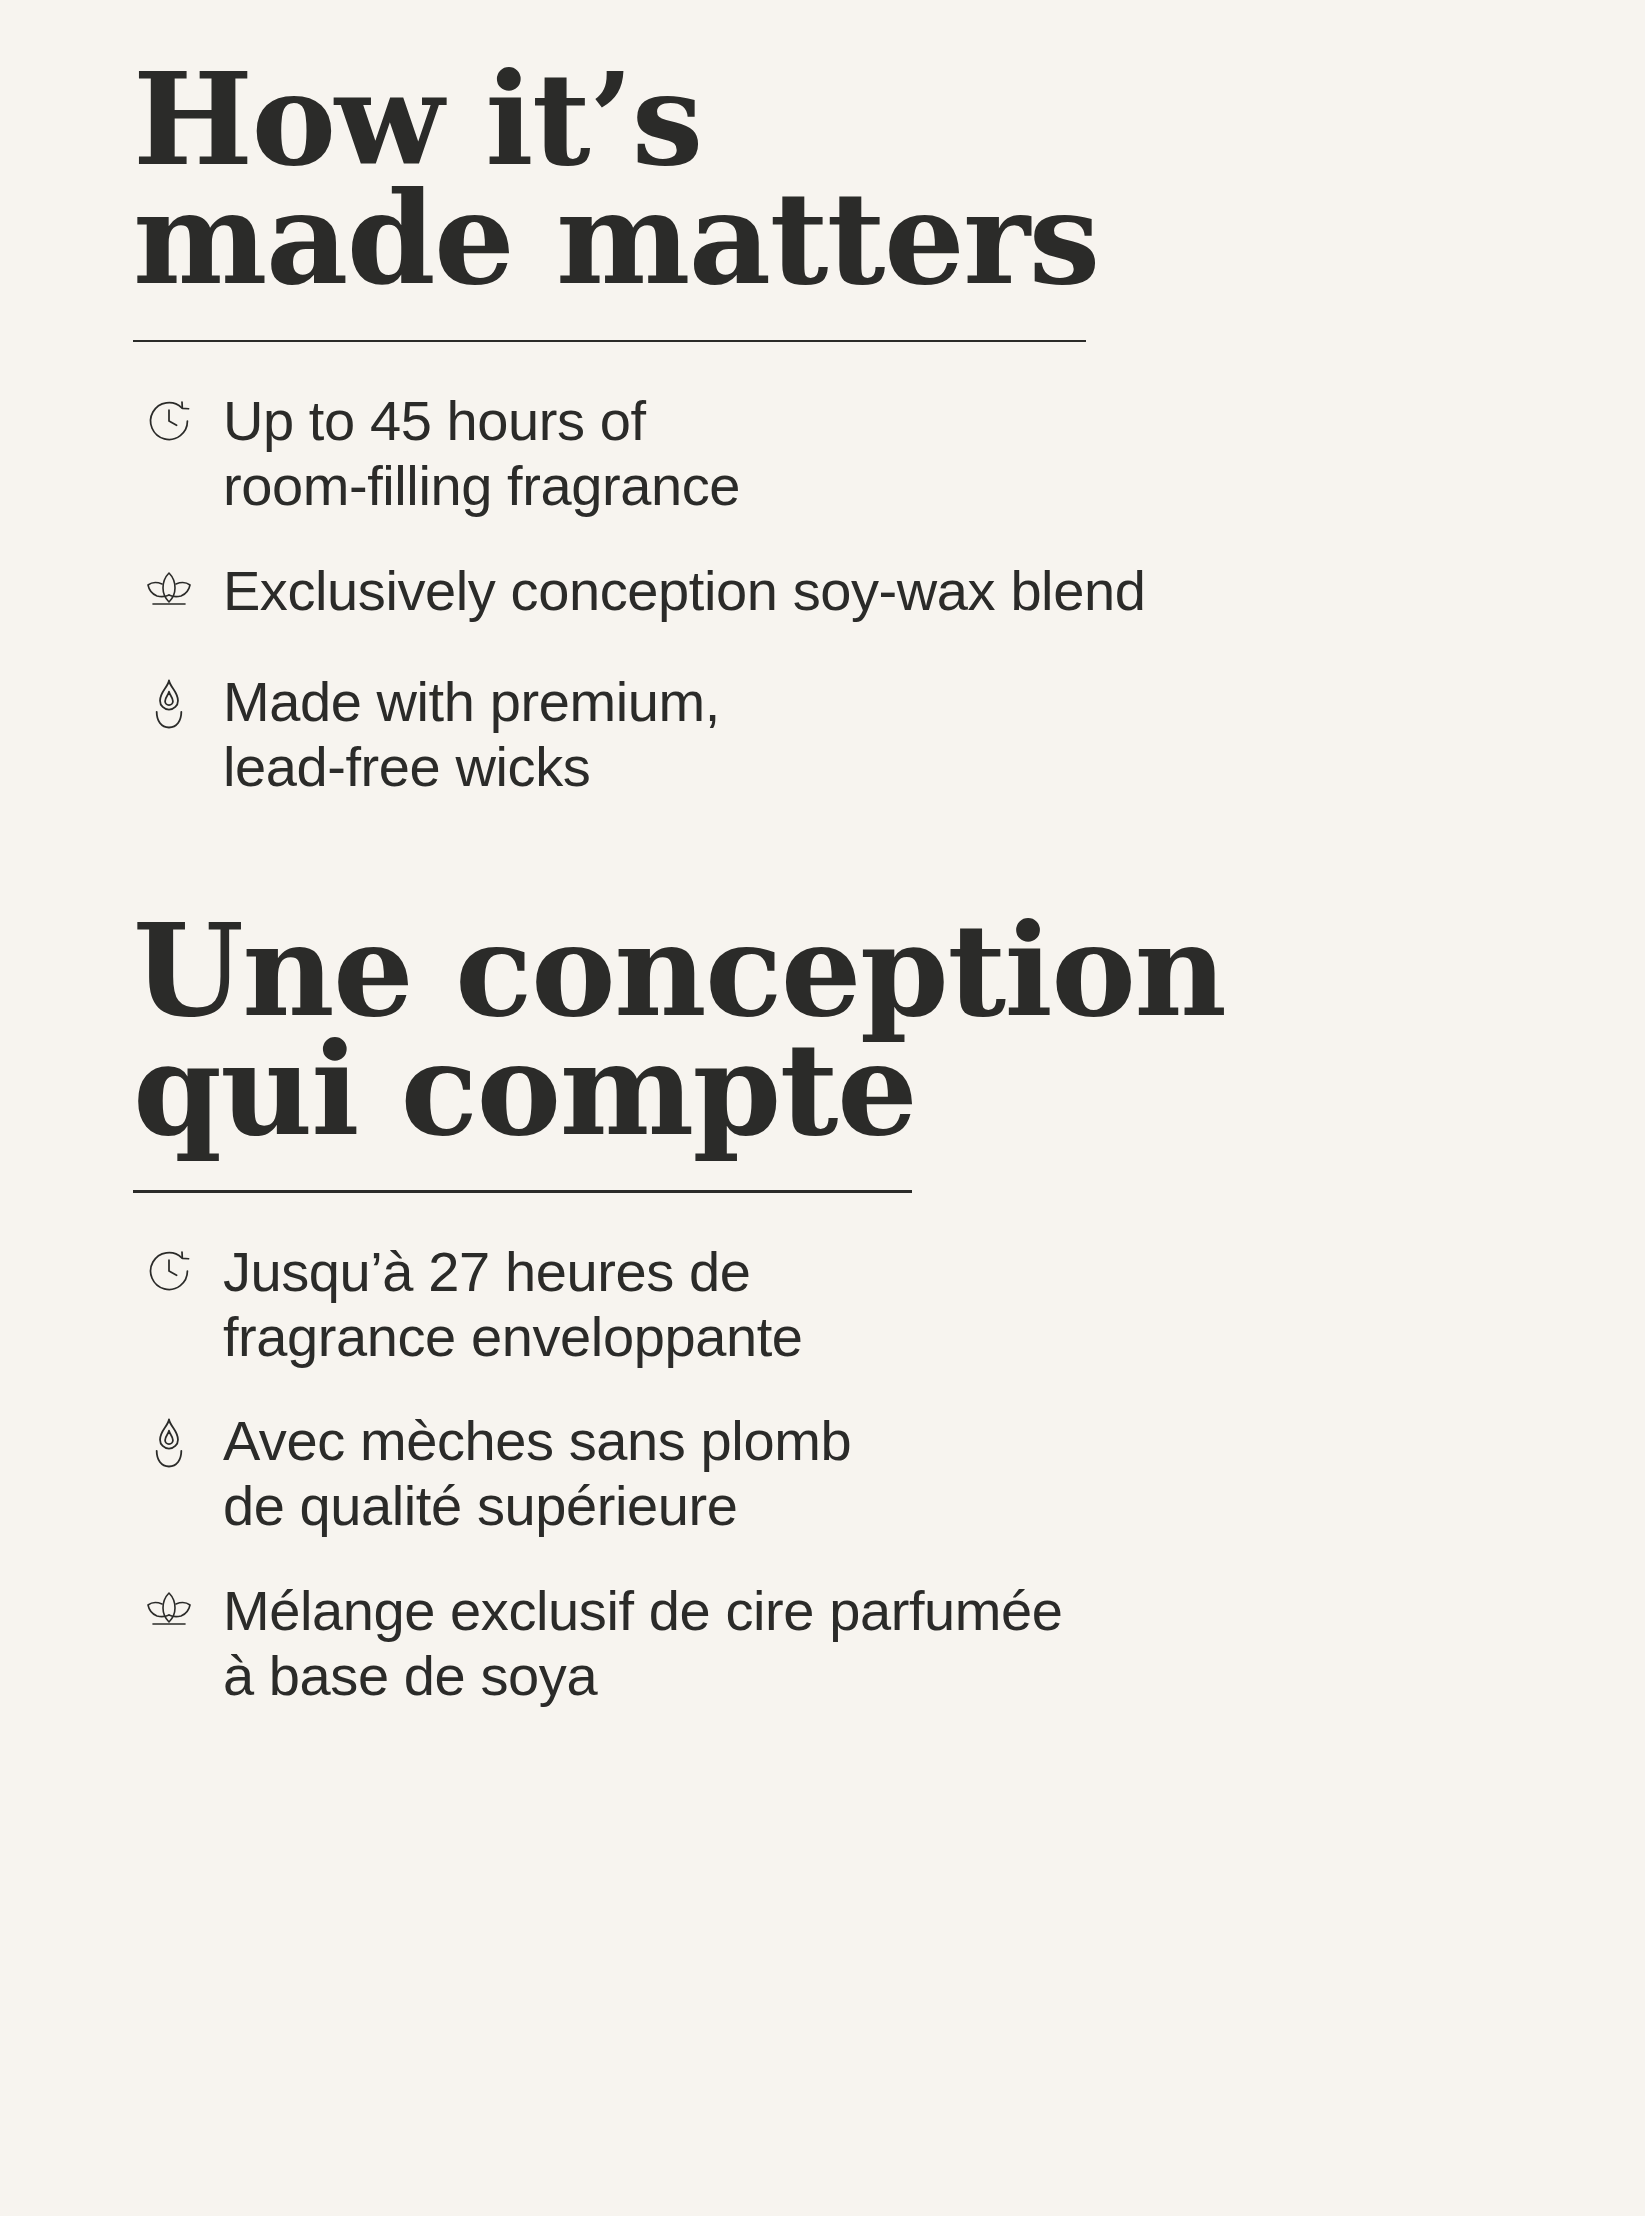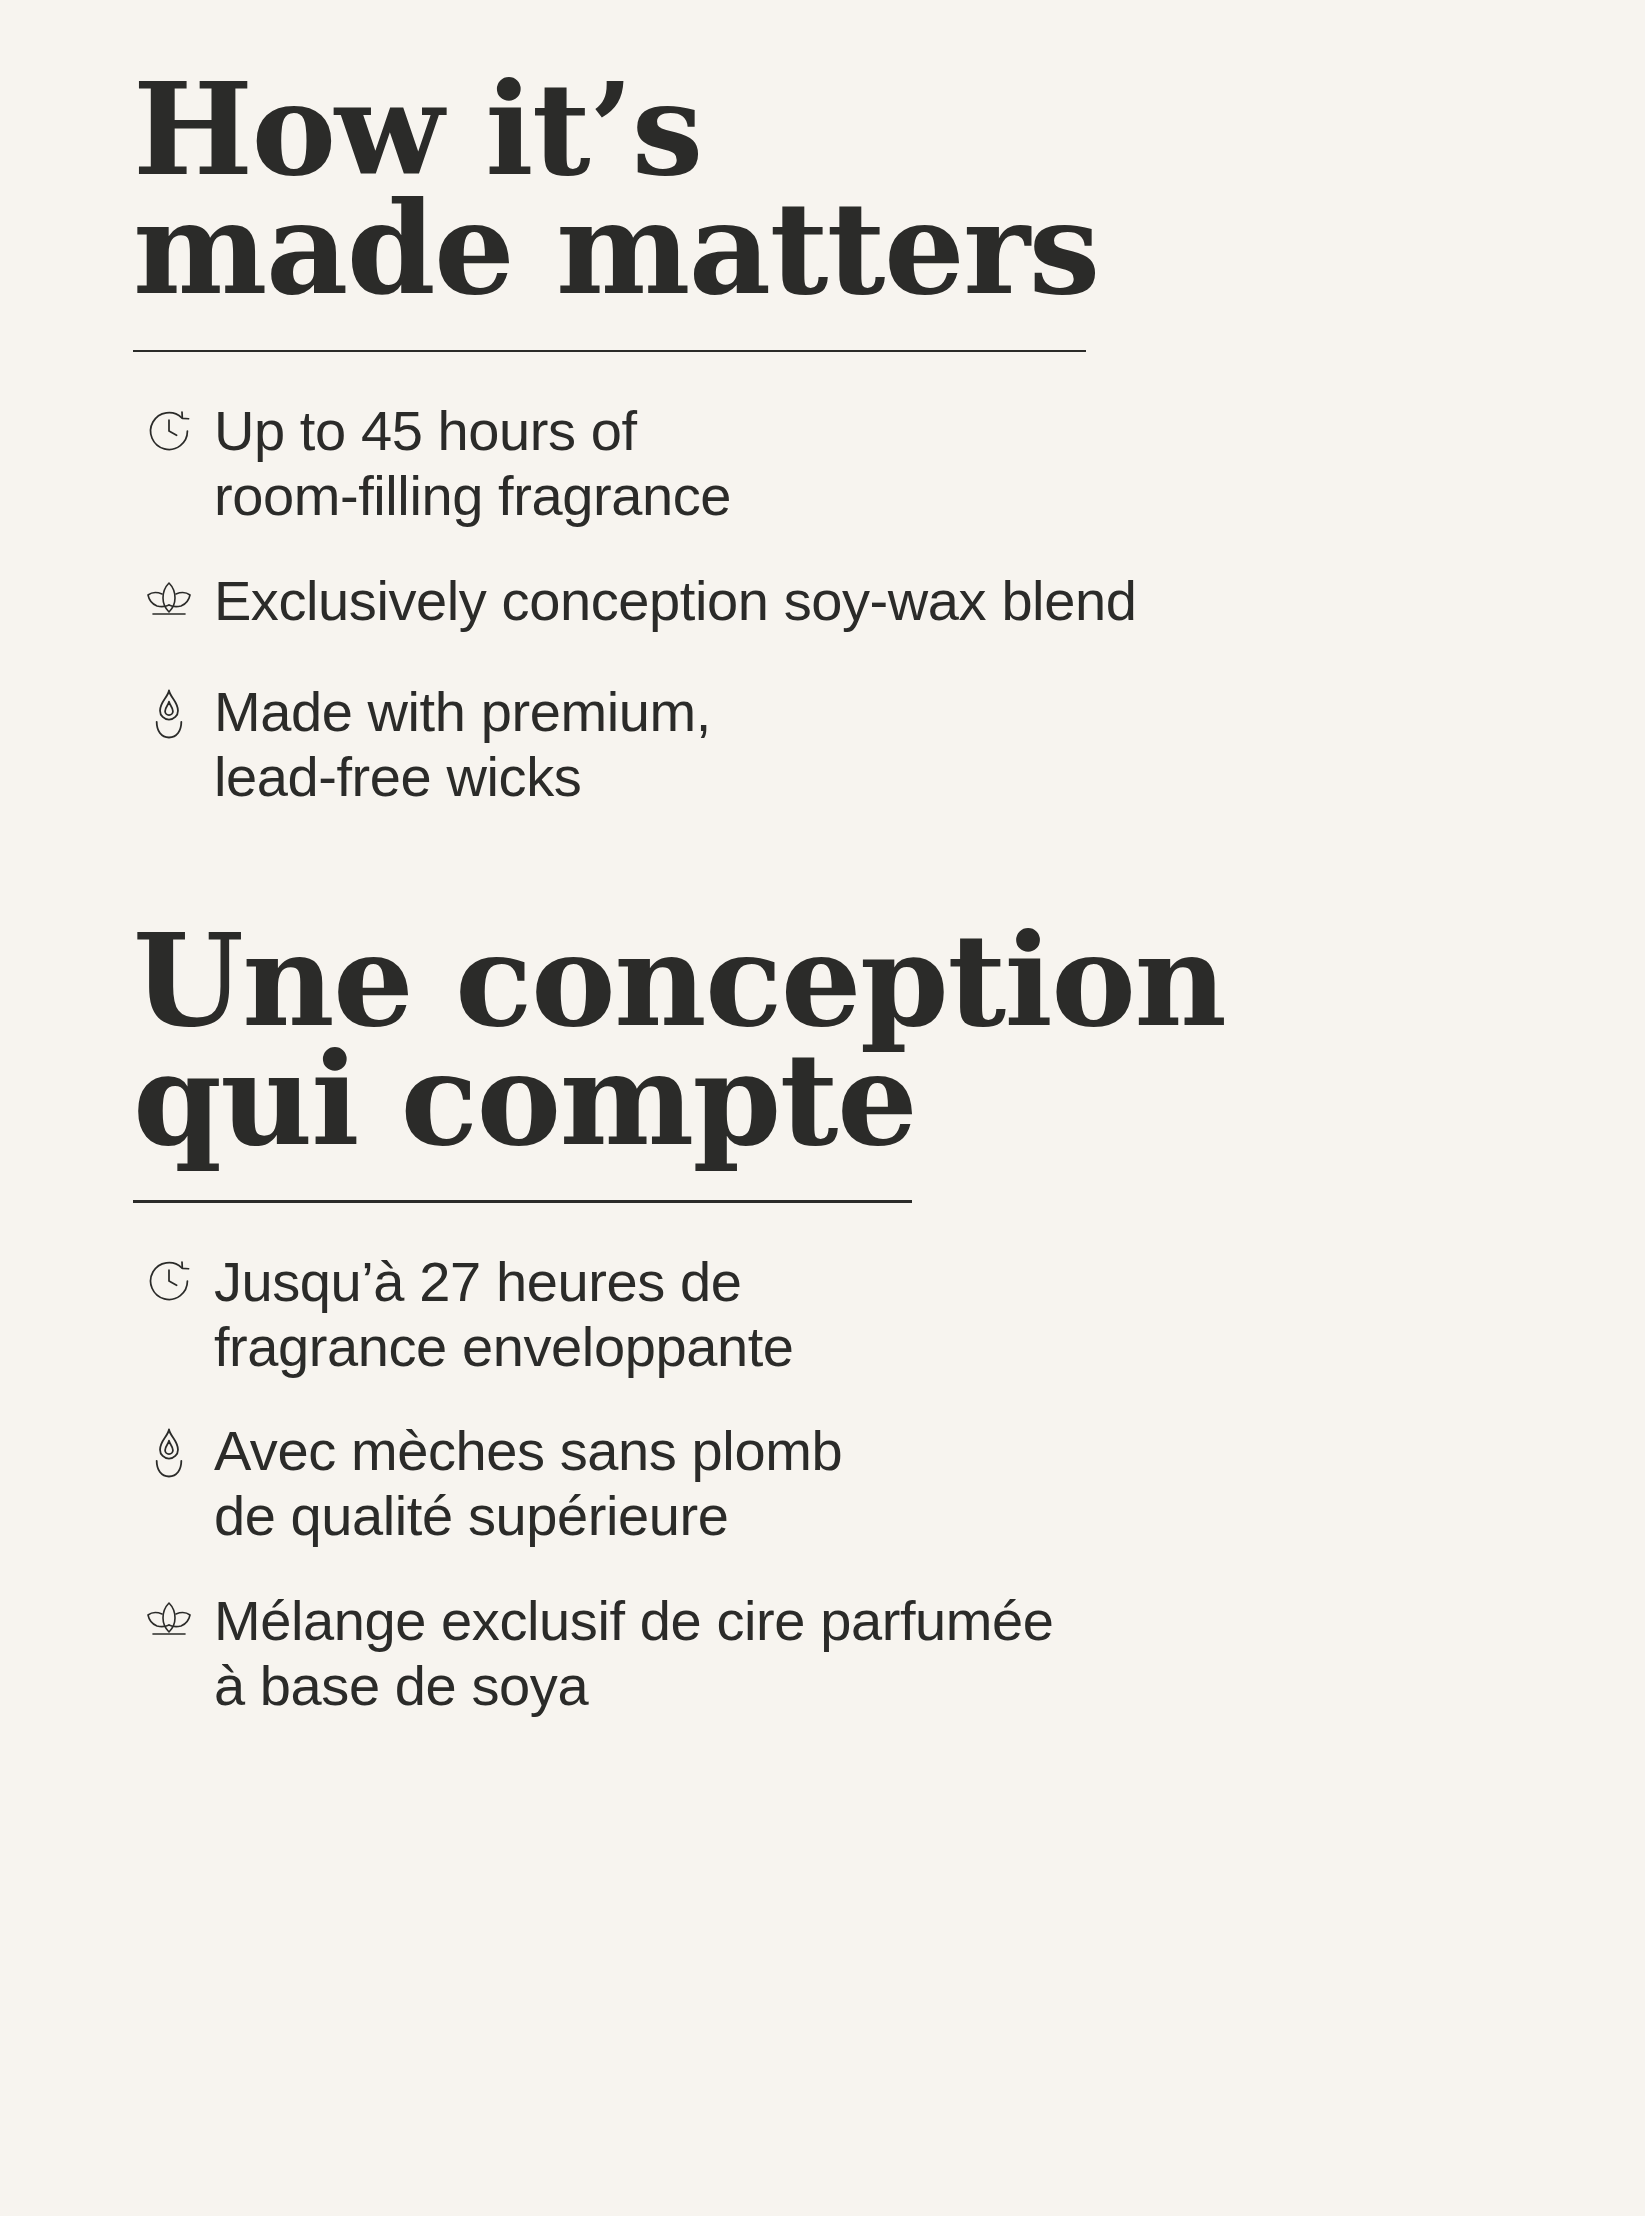--- a/index.html
+++ b/index.html
@@ -12,21 +12,21 @@
     background: #f7f4ef;
     font-family: "Liberation Sans", sans-serif;
     color: #2b2b29;
     overflow: hidden;
   }
   .page {
     position: relative;
     width: 1645px;
     height: 2216px;
     box-sizing: border-box;
-    padding: 12px 133px;
+    padding: 2px 133px;
   }
   .section {
     position: relative;
   }
   .section-1 { padding-top: 58px; }
   .section-2 { padding-top: 111px; }
 
   .headline {
     font-family: "DejaVu Serif", serif;
     font-weight: 700;
@@ -48,20 +48,21 @@
 
   .features {
     list-style: none;
     margin: 0;
     padding: 0;
   }
   .feature {
     display: flex;
     align-items: flex-start;
     margin-bottom: 40px;
+    gap: 9px;
   }
   .feature:last-child { margin-bottom: 0; }
 
   .feature-icon {
     flex: 0 0 auto;
     width: 72px;
     height: 65px;
     display: flex;
     align-items: flex-start;
     justify-content: center;

